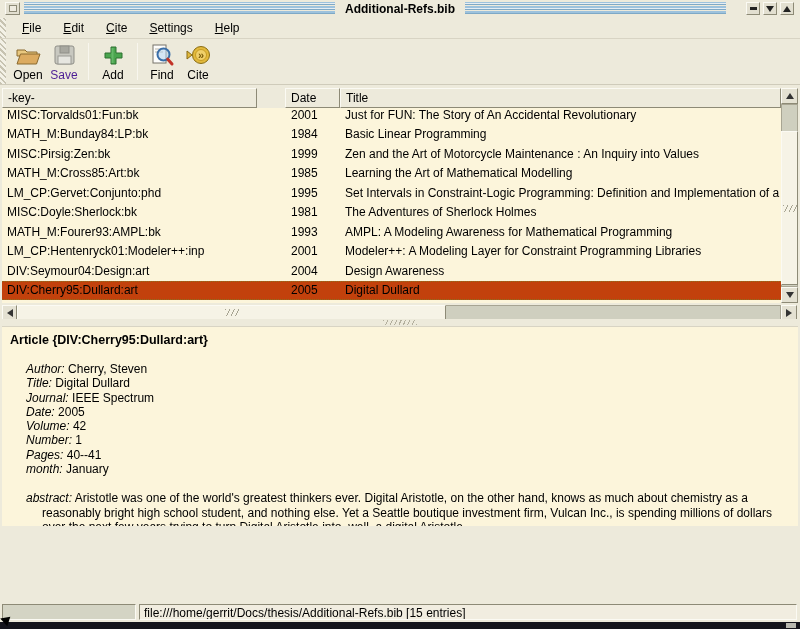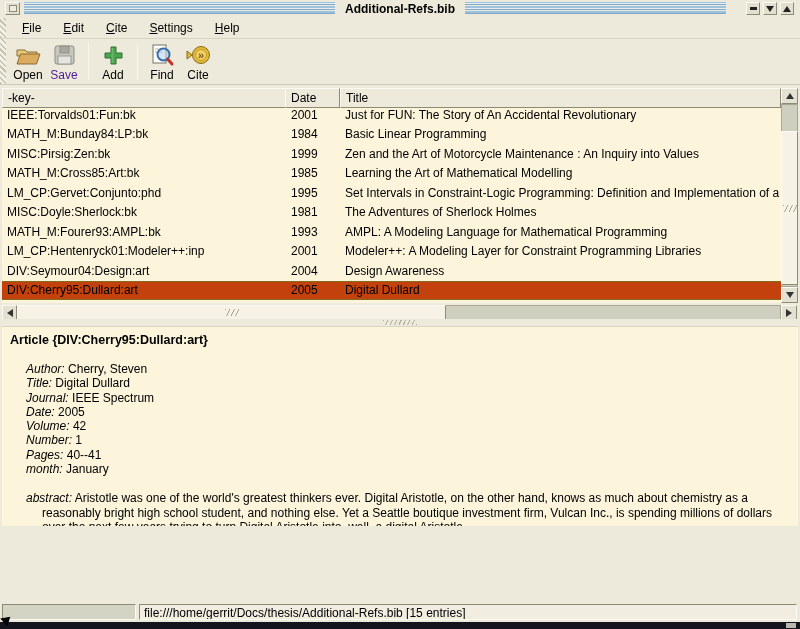--- a/index.html
+++ b/index.html
@@ -197,28 +197,28 @@
         <circle cx="16" cy="11" r="8.5" fill="#e2b93c" stroke="#8a6d14"></circle>
         <circle cx="16" cy="11" r="5.5" fill="#f0d06a" stroke="#c79c22"></circle>
         <text x="16" y="15" font-size="11" font-weight="bold" fill="#7a5c08" text-anchor="middle">»</text>
       </svg>
     </div>
     <div class="lbl">Cite</div>
   </div>
 </div>
 
 <div class="abs" id="list-area">
-  <div class="hdr-cell" style="left:0; width:337px;">-key-</div>
+  <div class="hdr-cell" style="left:0; width:255px;">-key-</div>
   <div class="hdr-cell" style="left:283px; width:55px;">Date</div>
   <div class="hdr-cell" style="left:338px; width:441px;">Title</div>
 
   <div id="rows-clip">
     <div id="rows">
       <div class="row">
-        <span class="c-key">IEEE:Torvalds01:Fun:bk</span>
+        <span class="c-key">MISC:Torvalds01:Fun:bk</span>
           <span class="c-date">2001</span>
           <span class="c-title">Just for FUN: The Story of An Accidental Revolutionary</span>
       </div>
       <div class="row">
         <span class="c-key">MATH_M:Bunday84:LP:bk</span>
           <span class="c-date">1984</span>
           <span class="c-title">Basic Linear Programming</span>
       </div>
       <div class="row">
         <span class="c-key">MISC:Pirsig:Zen:bk</span>
@@ -236,21 +236,21 @@
           <span class="c-title">Set Intervals in Constraint-Logic Programming: Definition and Implementation of a Lan</span>
       </div>
       <div class="row">
         <span class="c-key">MISC:Doyle:Sherlock:bk</span>
           <span class="c-date">1981</span>
           <span class="c-title">The Adventures of Sherlock Holmes</span>
       </div>
       <div class="row">
         <span class="c-key">MATH_M:Fourer93:AMPL:bk</span>
           <span class="c-date">1993</span>
-          <span class="c-title">AMPL: A Modeling Language for Mathematical Programming</span>
+          <span class="c-title">AMPL: A Modeling Awareness for Mathematical Programming</span>
       </div>
       <div class="row">
         <span class="c-key">LM_CP:Hentenryck01:Modeler++:inp</span>
           <span class="c-date">2001</span>
           <span class="c-title">Modeler++: A Modeling Layer for Constraint Programming Libraries</span>
       </div>
       <div class="row">
         <span class="c-key">DIV:Seymour04:Design:art</span>
           <span class="c-date">2004</span>
           <span class="c-title">Design Awareness</span>

